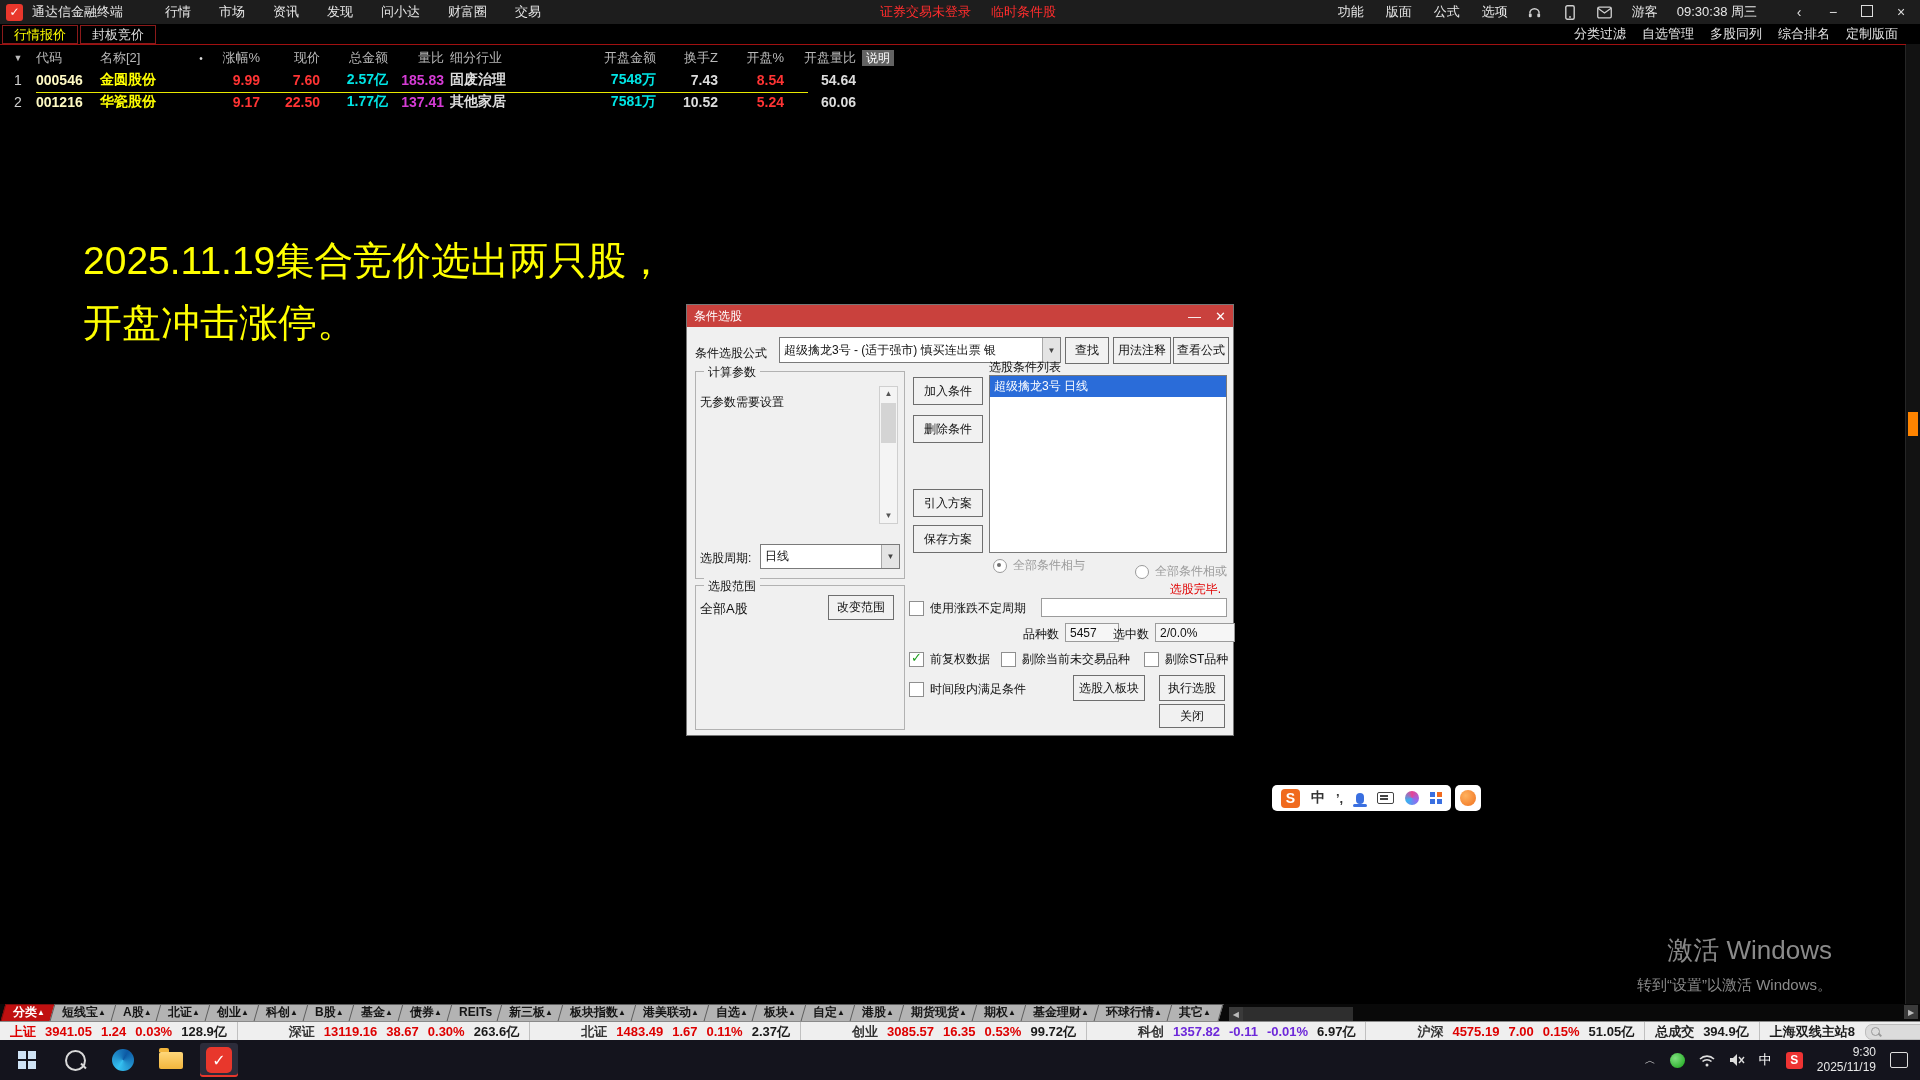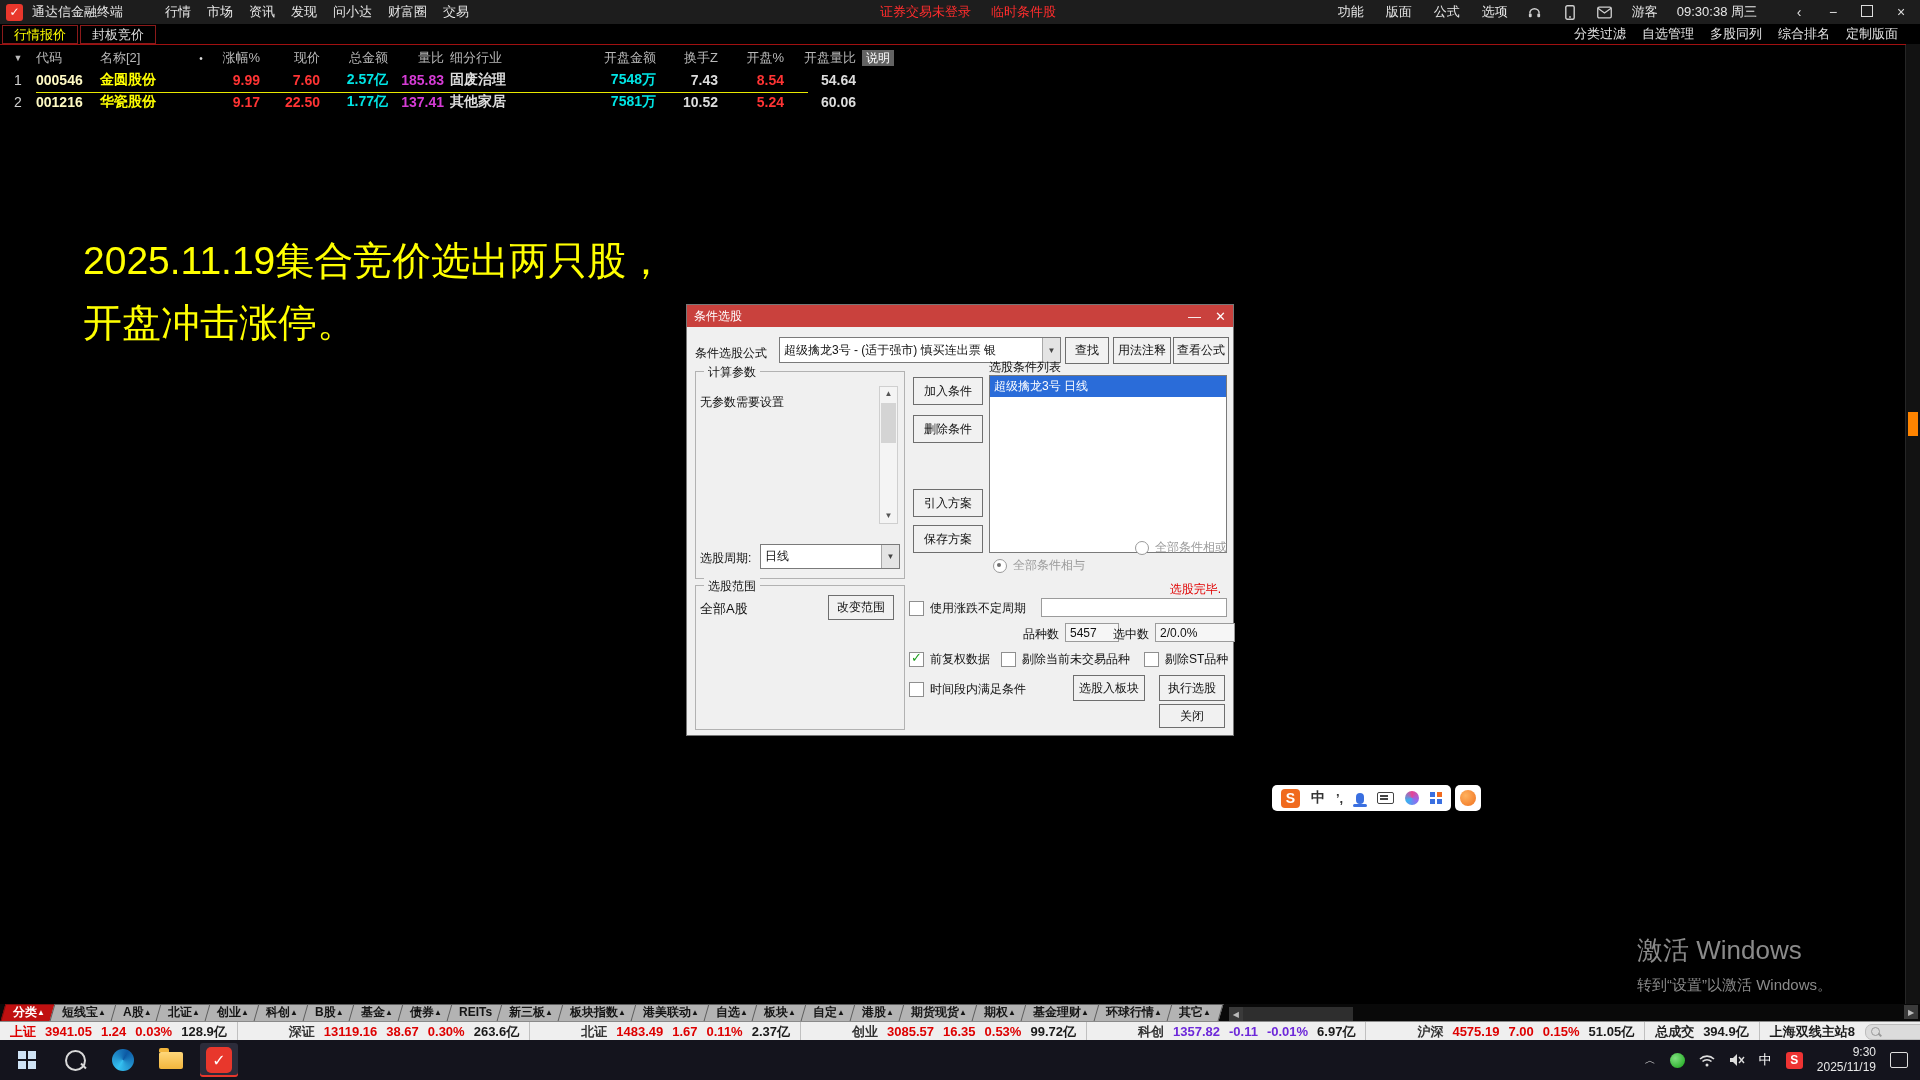--- a/index.html
+++ b/index.html
@@ -5,21 +5,21 @@
   html,body{margin:0;padding:0;background:#000;}
   .screen{position:relative;width:1920px;height:1080px;background:#000;overflow:hidden;
           font-family:"Liberation Sans","DejaVu Sans",sans-serif;-webkit-font-smoothing:antialiased;}
 
   
   .topbar{position:absolute;top:0;left:0;right:0;height:24px;background:#1d1d1d;
           display:flex;align-items:center;color:#e6e6e6;font-size:13px;z-index:5;}
   .tdx-logo{width:17px;height:17px;border-radius:3px;background:#e8372c;margin:0 9px 0 6px;
             color:#fff;font-size:12px;font-weight:bold;display:flex;align-items:center;justify-content:center;}
   .appname{margin-right:42px;font-size:13px;}
-  .mainmenu{display:flex;gap:16px;}
+  .mainmenu{display:flex;gap:28px;}
   .mainmenu span{cursor:default;}
   .warning{position:absolute;left:880px;color:#ff2d2d;display:flex;gap:20px;font-size:13px;}
   .top-right{margin-left:auto;display:flex;align-items:center;gap:19px;padding-right:10px;}
   .ticon{width:16px;height:16px;display:flex;align-items:center;justify-content:center;}
   .ticon svg{display:block;}
   .winctl{display:flex;align-items:center;gap:16px;margin-left:14px;color:#ddd;}
   .winctl .wc{width:18px;text-align:center;font-size:14px;}
   .wc-restore{width:10px;height:10px;border:1px solid #ddd;position:relative;}
   .clockbox{color:#e6e6e6;}
 
@@ -102,21 +102,21 @@
   .kbd::after{content:"";position:absolute;left:2px;top:2px;width:8px;height:1.5px;background:#444;box-shadow:0 3px 0 #444;}
   .palette{width:14px;height:14px;border-radius:50%;background:conic-gradient(#e84393,#8e6cf0,#3ab0f0,#e84393);}
   .gridicon{display:grid;grid-template-columns:5px 5px;grid-template-rows:5px 5px;gap:2px;}
   .gridicon i{background:#3a6fe0;}
   .gridicon i:nth-child(2){background:#f06a1e;}
   .ime .cat{width:26px;height:26px;background:#fff;border-radius:5px;margin-left:4px;box-shadow:0 1px 4px rgba(0,0,0,.4);
             display:flex;align-items:center;justify-content:center;}
   .ime .catface{width:16px;height:16px;border-radius:50%;background:radial-gradient(circle at 35% 35%,#ffb25e,#f0711e);}
 
   
-  .activate{position:absolute;left:1637px;top:933px;color:#8a8a8a;z-index:1;}
+  .activate{position:absolute;left:1637px;top:933px;color:#8a8a8a;z-index:1;text-align:right;}
   .activate .l1{font-size:26px;font-weight:300;}
   .activate .l2{font-size:15px;margin-top:8px;}
 
   
   .vscroll{position:absolute;right:0;top:44px;width:14px;height:960px;background:#121212;border-left:1px solid #262626;}
   .vscroll .vthumb{position:absolute;left:2px;right:2px;top:368px;height:24px;background:#ff8400;}
 
   
   .bottomtabs{position:absolute;left:0;right:0;top:1004px;height:17px;background:#090909;display:flex;
               align-items:flex-end;padding-left:6px;overflow:hidden;}
@@ -352,21 +352,21 @@
     <div class="btn" style="left:226px;top:220px;width:68px;height:26px;">保存方案</div>
 
     <span class="dlabel" style="left:302px;top:54px;">选股条件列表</span>
     <div class="listbox" style="left:302px;top:70px;width:236px;height:176px;">
       <div class="item sel">超级擒龙3号  日线</div>
     </div>
     <div class="cbrow disabled-txt" style="left:306px;top:252px;">
       <span class="radio on"></span>
       <span>全部条件相与</span>
     </div>
-    <div class="cbrow disabled-txt" style="left:448px;top:234px;text-align:center;">
+    <div class="cbrow disabled-txt" style="left:448px;top:258px;text-align:center;">
       <span class="radio"></span>
       <span>全部条件相或</span>
     </div>
 
     <span class="dlabel red-txt" style="right:12px;top:276px;">选股完毕.</span>
 
     <div class="groupbox" style="left:8px;top:280px;width:208px;height:143px;">
       <span class="gb-legend">选股范围</span>
       <span class="dlabel" style="left:4px;top:14px;font-size:13px;">全部A股</span>
       <div class="btn" style="left:132px;top:9px;width:64px;height:23px;">改变范围</div>

